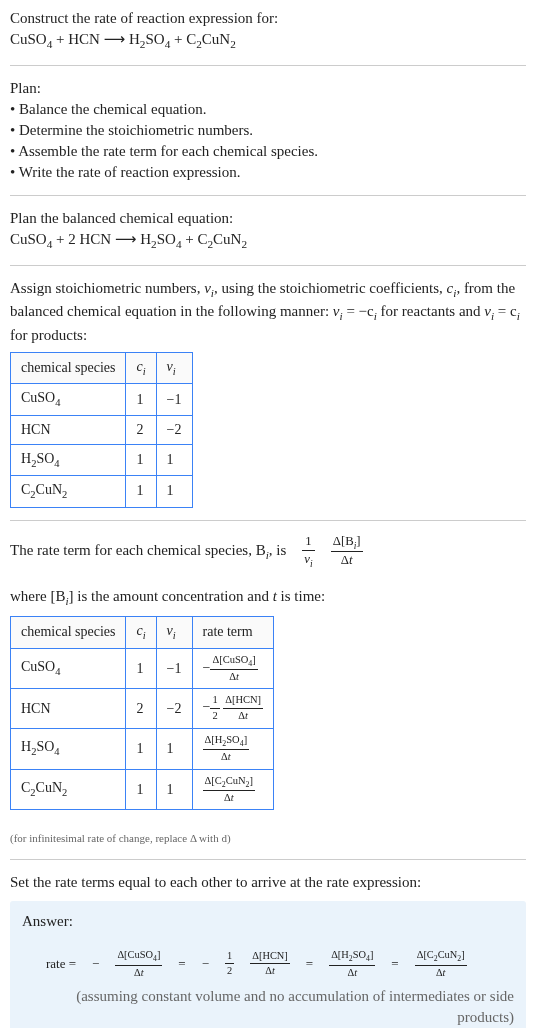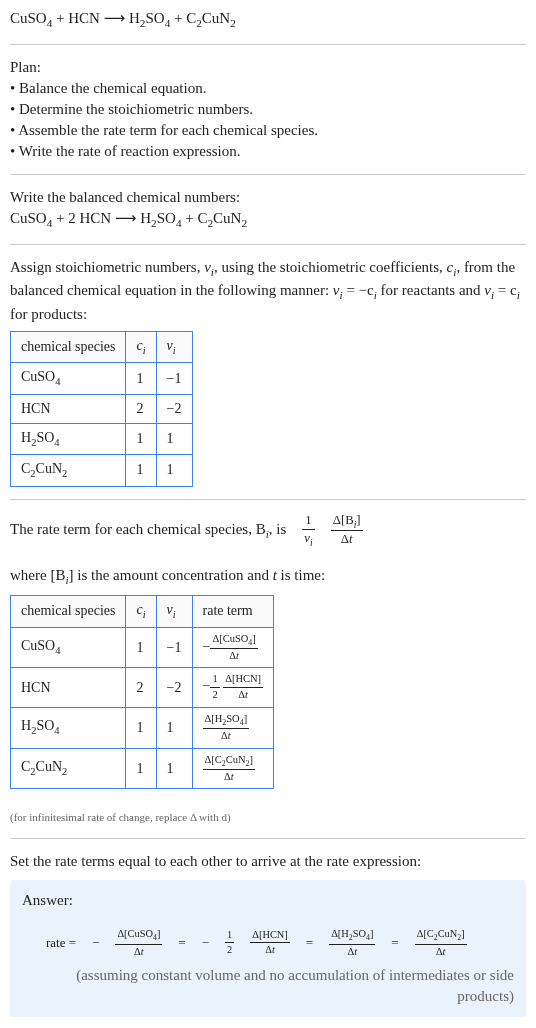--- a/index.html
+++ b/index.html
@@ -101,39 +101,40 @@
       display: flex;
       align-items: center;
       gap: 16px;
       flex-wrap: wrap;
     }
   </style>
 </head>
 <body>
 
 <div class="section">
+  <div>Construct the rate of reaction expression for:</div>
   <div>
     <span><span>CuSO</span><span class="sub">4</span></span><span> + HCN </span><span class="arrow">⟶</span><span> H</span><span class="sub">2</span><span>SO</span><span class="sub">4</span><span> + C</span><span class="sub">2</span><span>CuN</span><span class="sub">2</span>
   </div>
 </div>
 
 <hr>
 
 <div class="section">
   <div>Plan:</div>
   <div>• Balance the chemical equation.</div>
   <div>• Determine the stoichiometric numbers.</div>
   <div>• Assemble the rate term for each chemical species.</div>
   <div>• Write the rate of reaction expression.</div>
 </div>
 
 <hr>
 
 <div class="section">
-  <div>Write the balanced chemical numbers:</div>
+  <div>Plan the balanced chemical equation:</div>
   <div>
     <span>CuSO</span><span class="sub">4</span><span> + 2 HCN </span><span class="arrow">⟶</span><span> H</span><span class="sub">2</span><span>SO</span><span class="sub">4</span><span> + C</span><span class="sub">2</span><span>CuN</span><span class="sub">2</span>
   </div>
 </div>
 
 <hr>
 
 <div class="section">
   <span>Assign stoichiometric numbers, </span><span class="italic">ν</span><span class="italic sub">i</span><span>, using the stoichiometric coefficients, </span><span class="italic">c</span><span class="italic sub">i</span><span>, from the balanced chemical equation in the following manner: </span><span class="italic">ν</span><span class="italic sub">i</span><span> = −c</span><span class="italic sub">i</span><span> for reactants and </span><span class="italic">ν</span><span class="italic sub">i</span><span> = c</span><span class="italic sub">i</span><span> for products:</span>
 

